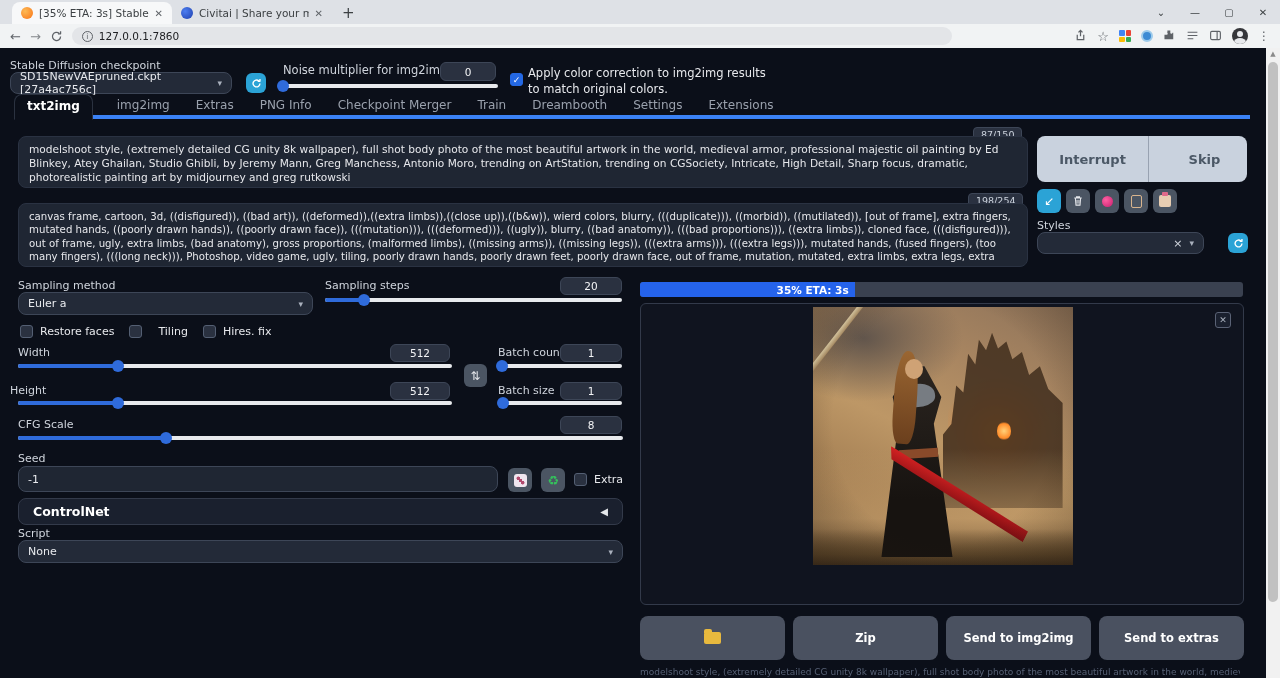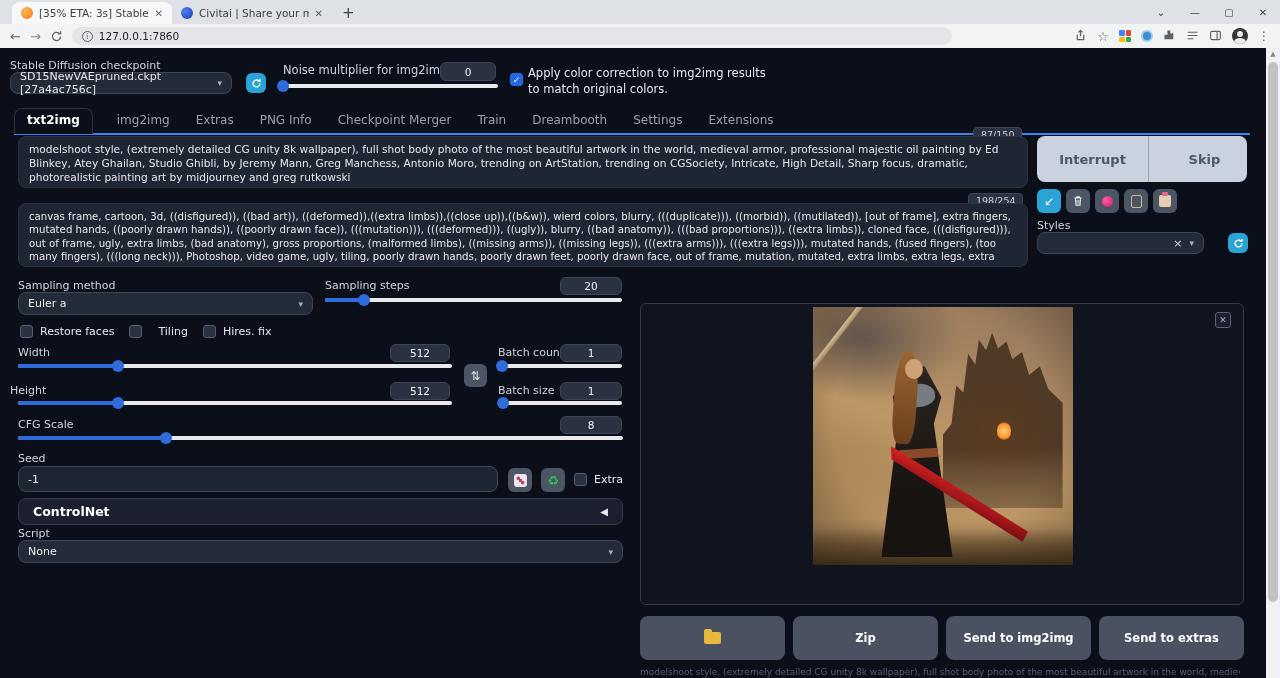--- a/index.html
+++ b/index.html
@@ -46,22 +46,22 @@
             font-size:10.5px; display:flex; align-items:center; justify-content:center; }
   .track { position:relative; height:4px; background:#e8eaed; border-radius:2px; }
   .fill  { position:absolute; left:0; top:0; bottom:0; background:#2f6bdb; border-radius:2px; }
   .knob  { position:absolute; top:50%; width:12px; height:12px; background:#2f6bdb; border-radius:50%;
            transform:translate(-6px,-50%); }
   .chk { width:13px; height:13px; background:#2a3140; border:1px solid #545f73; border-radius:3px; flex:0 0 auto; }
   .chk.on { background:#2468e3; border-color:#2468e3; color:#fff; font-size:9px; font-weight:bold;
             display:flex; align-items:center; justify-content:center; }
   .iconbtn { background:#4b5563; border-radius:6px; display:flex; align-items:center; justify-content:center; }
   .bluebtn { background:#2ba3d6; }
-  .navtabs { position:absolute; left:14px; top:62px; right:30px; height:25px; display:flex;
-             align-items:flex-end; gap:22px; border-bottom:2px solid #3b82f6; }
+  .navtabs { position:absolute; left:14px; top:46px; right:30px; height:25px; display:flex;
+             align-items:flex-start; gap:22px; border-bottom:4px solid #3b82f6; }
   .navtab { font-size:12px; color:#9aa1ad; padding:4px 2px 6px; }
   .navtab.active { color:#fff; font-weight:bold; border:1px solid #2b3240; border-bottom:1px solid #0b0f19;
                    border-radius:8px 8px 0 0; padding:4px 12px 6px; margin-bottom:-1px; background:#0b0f19; }
   .prompt { background:#1f2633; border:1px solid #2a3242; border-radius:8px; padding:6px 10px;
             font-size:10.6px; line-height:1.32; color:#e7e8ec; overflow:hidden; }
   .counter { background:#2a3140; border:1px solid #3d4657; border-radius:4px; font-size:9.5px;
              color:#cdd4de; padding:1px 7px; }
   .bigbtn2 { display:flex; border-radius:8px; overflow:hidden; background:#c9d2de; }
   .bigbtn2 > div { flex:1; display:flex; align-items:center; justify-content:center;
                    color:#4b5866; font-weight:bold; font-size:13px;margin-left:13px; }
@@ -380,20 +380,25 @@
     <span style="font-size:12.5px; font-weight:bold; color:#fff">ControlNet</span>
     <span style="font-size:10px; color:#e5e7eb">◀</span>
   </div>
 
   <div class="abs lbl" style="left:18px; top:479px">Script</div>
   <div class="abs select" style="left:18px; top:492px; width:605px; height:23px">
     <span>None</span>
     <span class="caret">▾</span>
   </div>
 
+  <div class="abs progress" style="left:640px; top:234px; width:603px; height:15px">
+    <div class="pfill" style="width:35.6%">
+      <span>35% ETA: 3s</span>
+    </div>
+  </div>
 
   <div class="abs gallery" style="left:640px; top:255px; width:604px; height:302px">
     <div class="abs genimg" style="left:172px; top:3px; width:260px; height:258px">
       <div class="cloud"></div>
       <div class="glow"></div>
       <div class="castle"></div>
       <div class="fire"></div>
       <div class="haze"></div>
       <div class="ground"></div>
       <div class="spear"></div>

